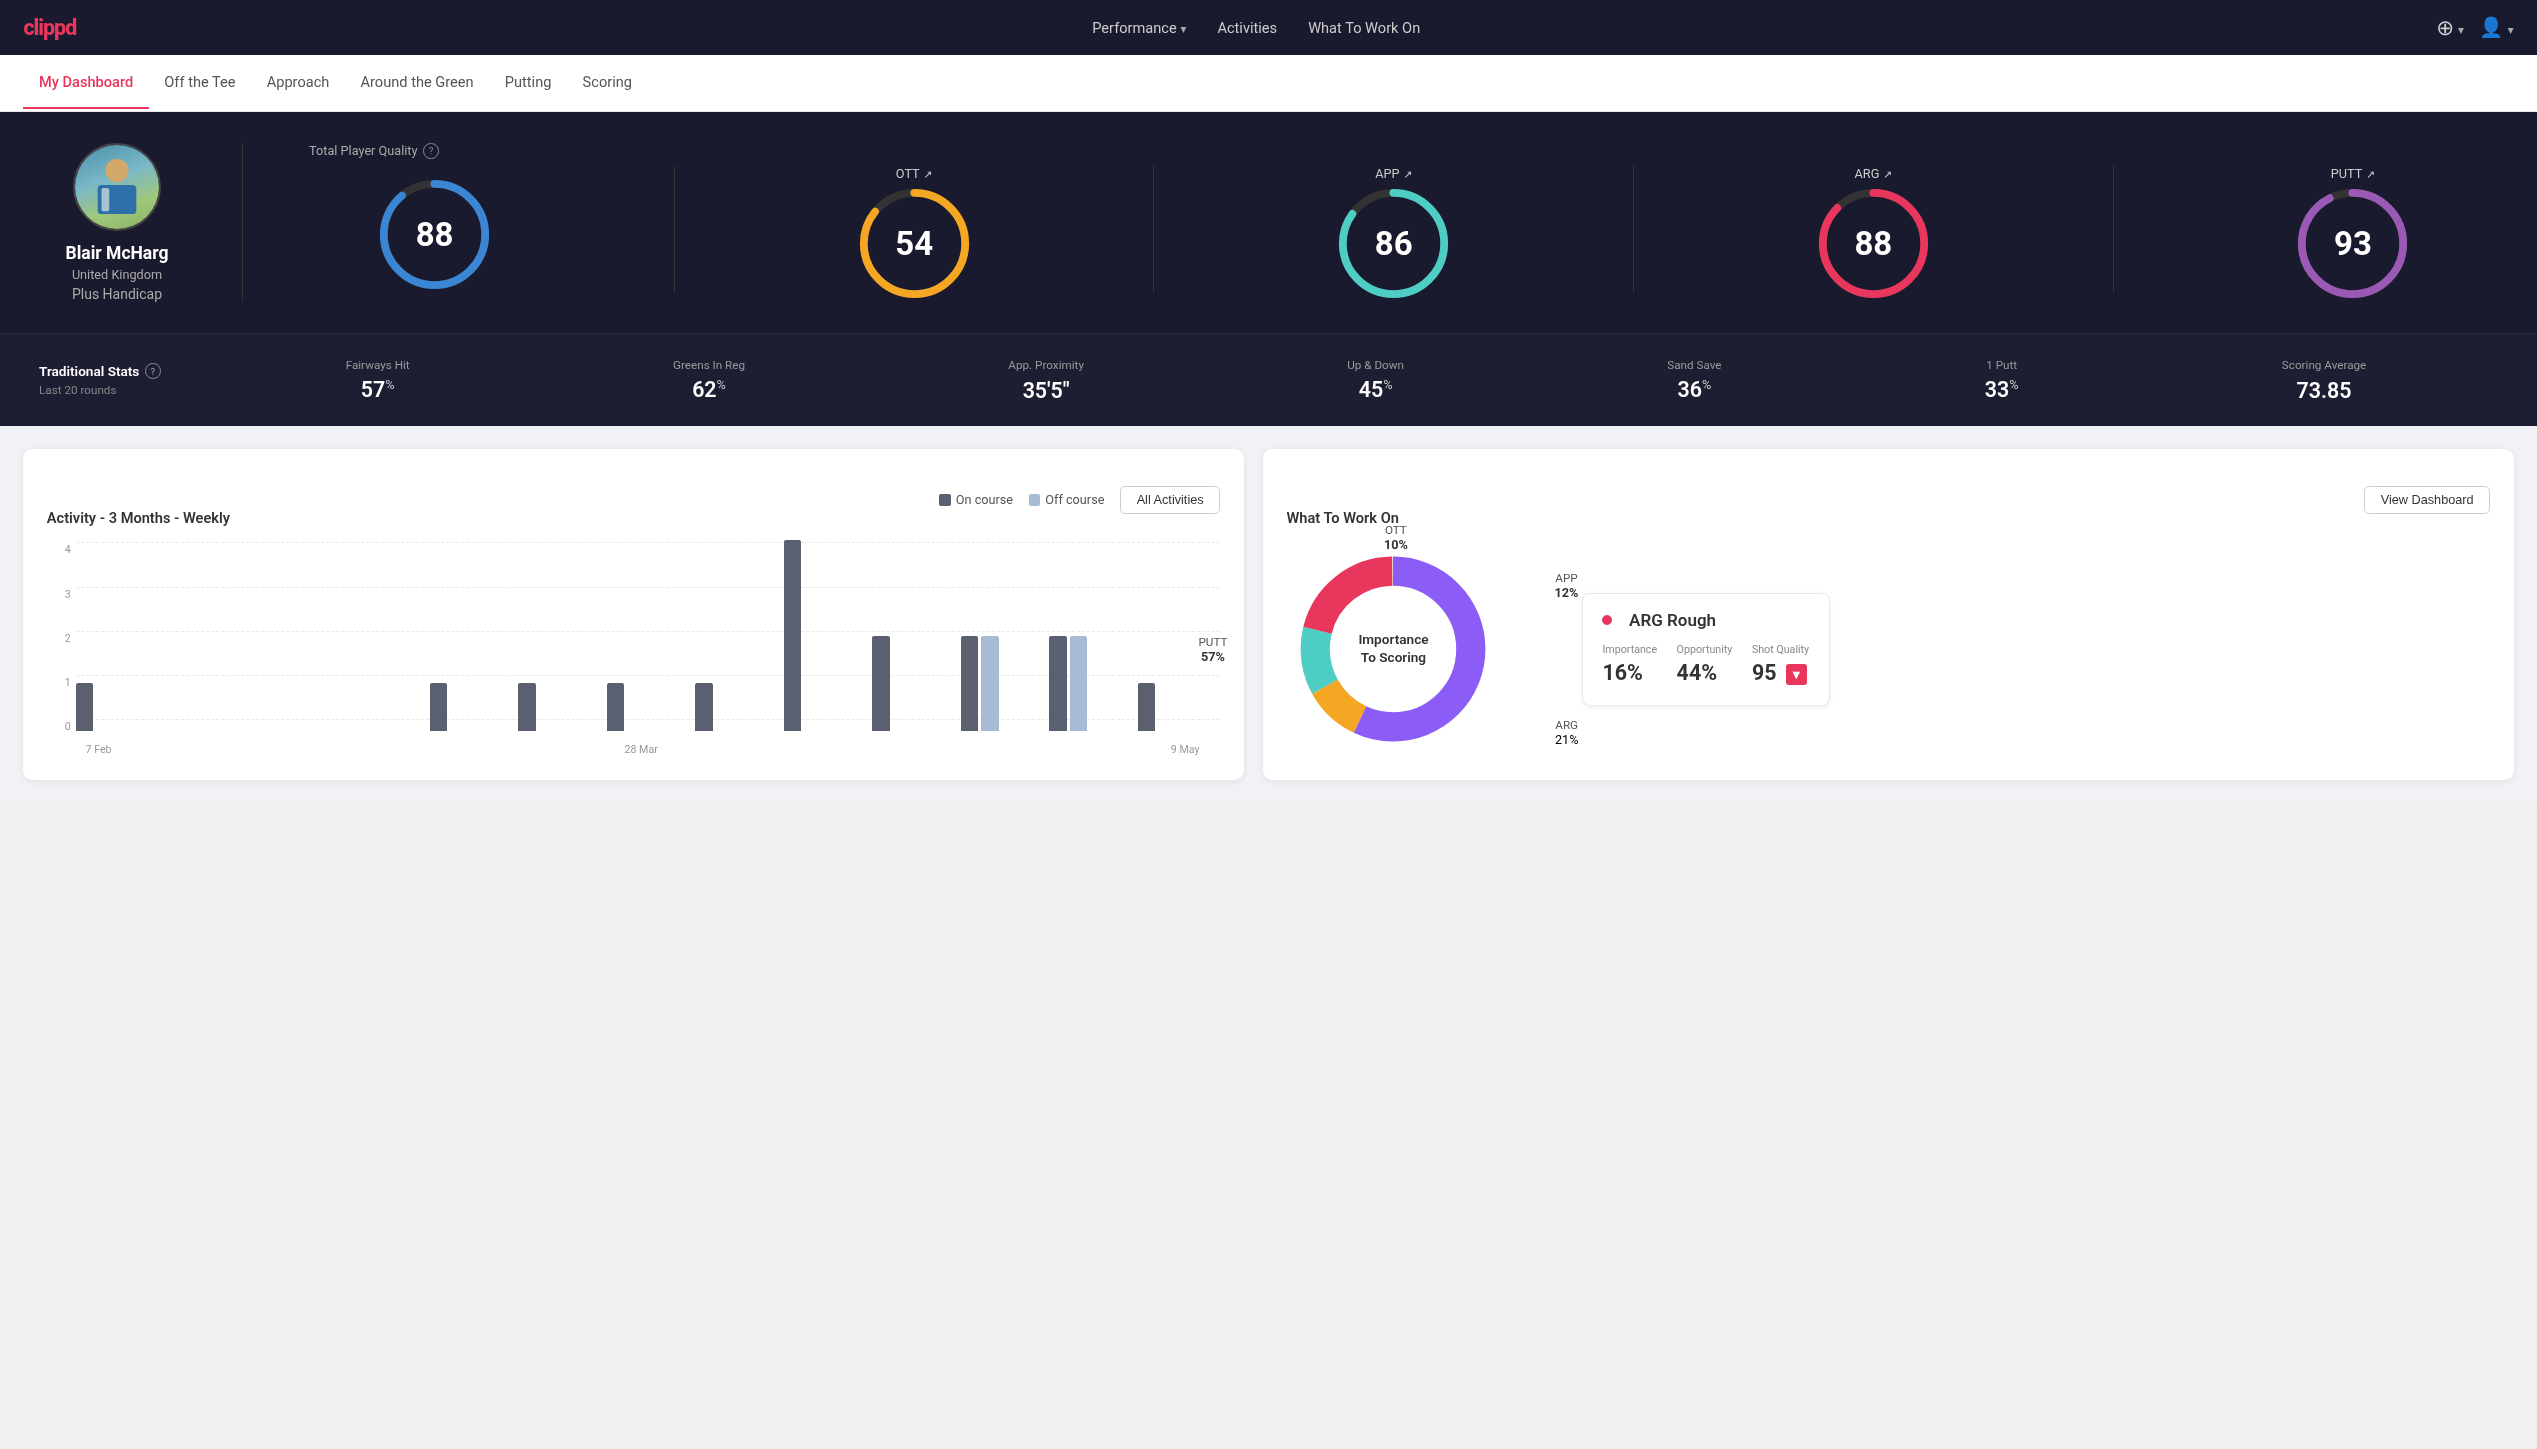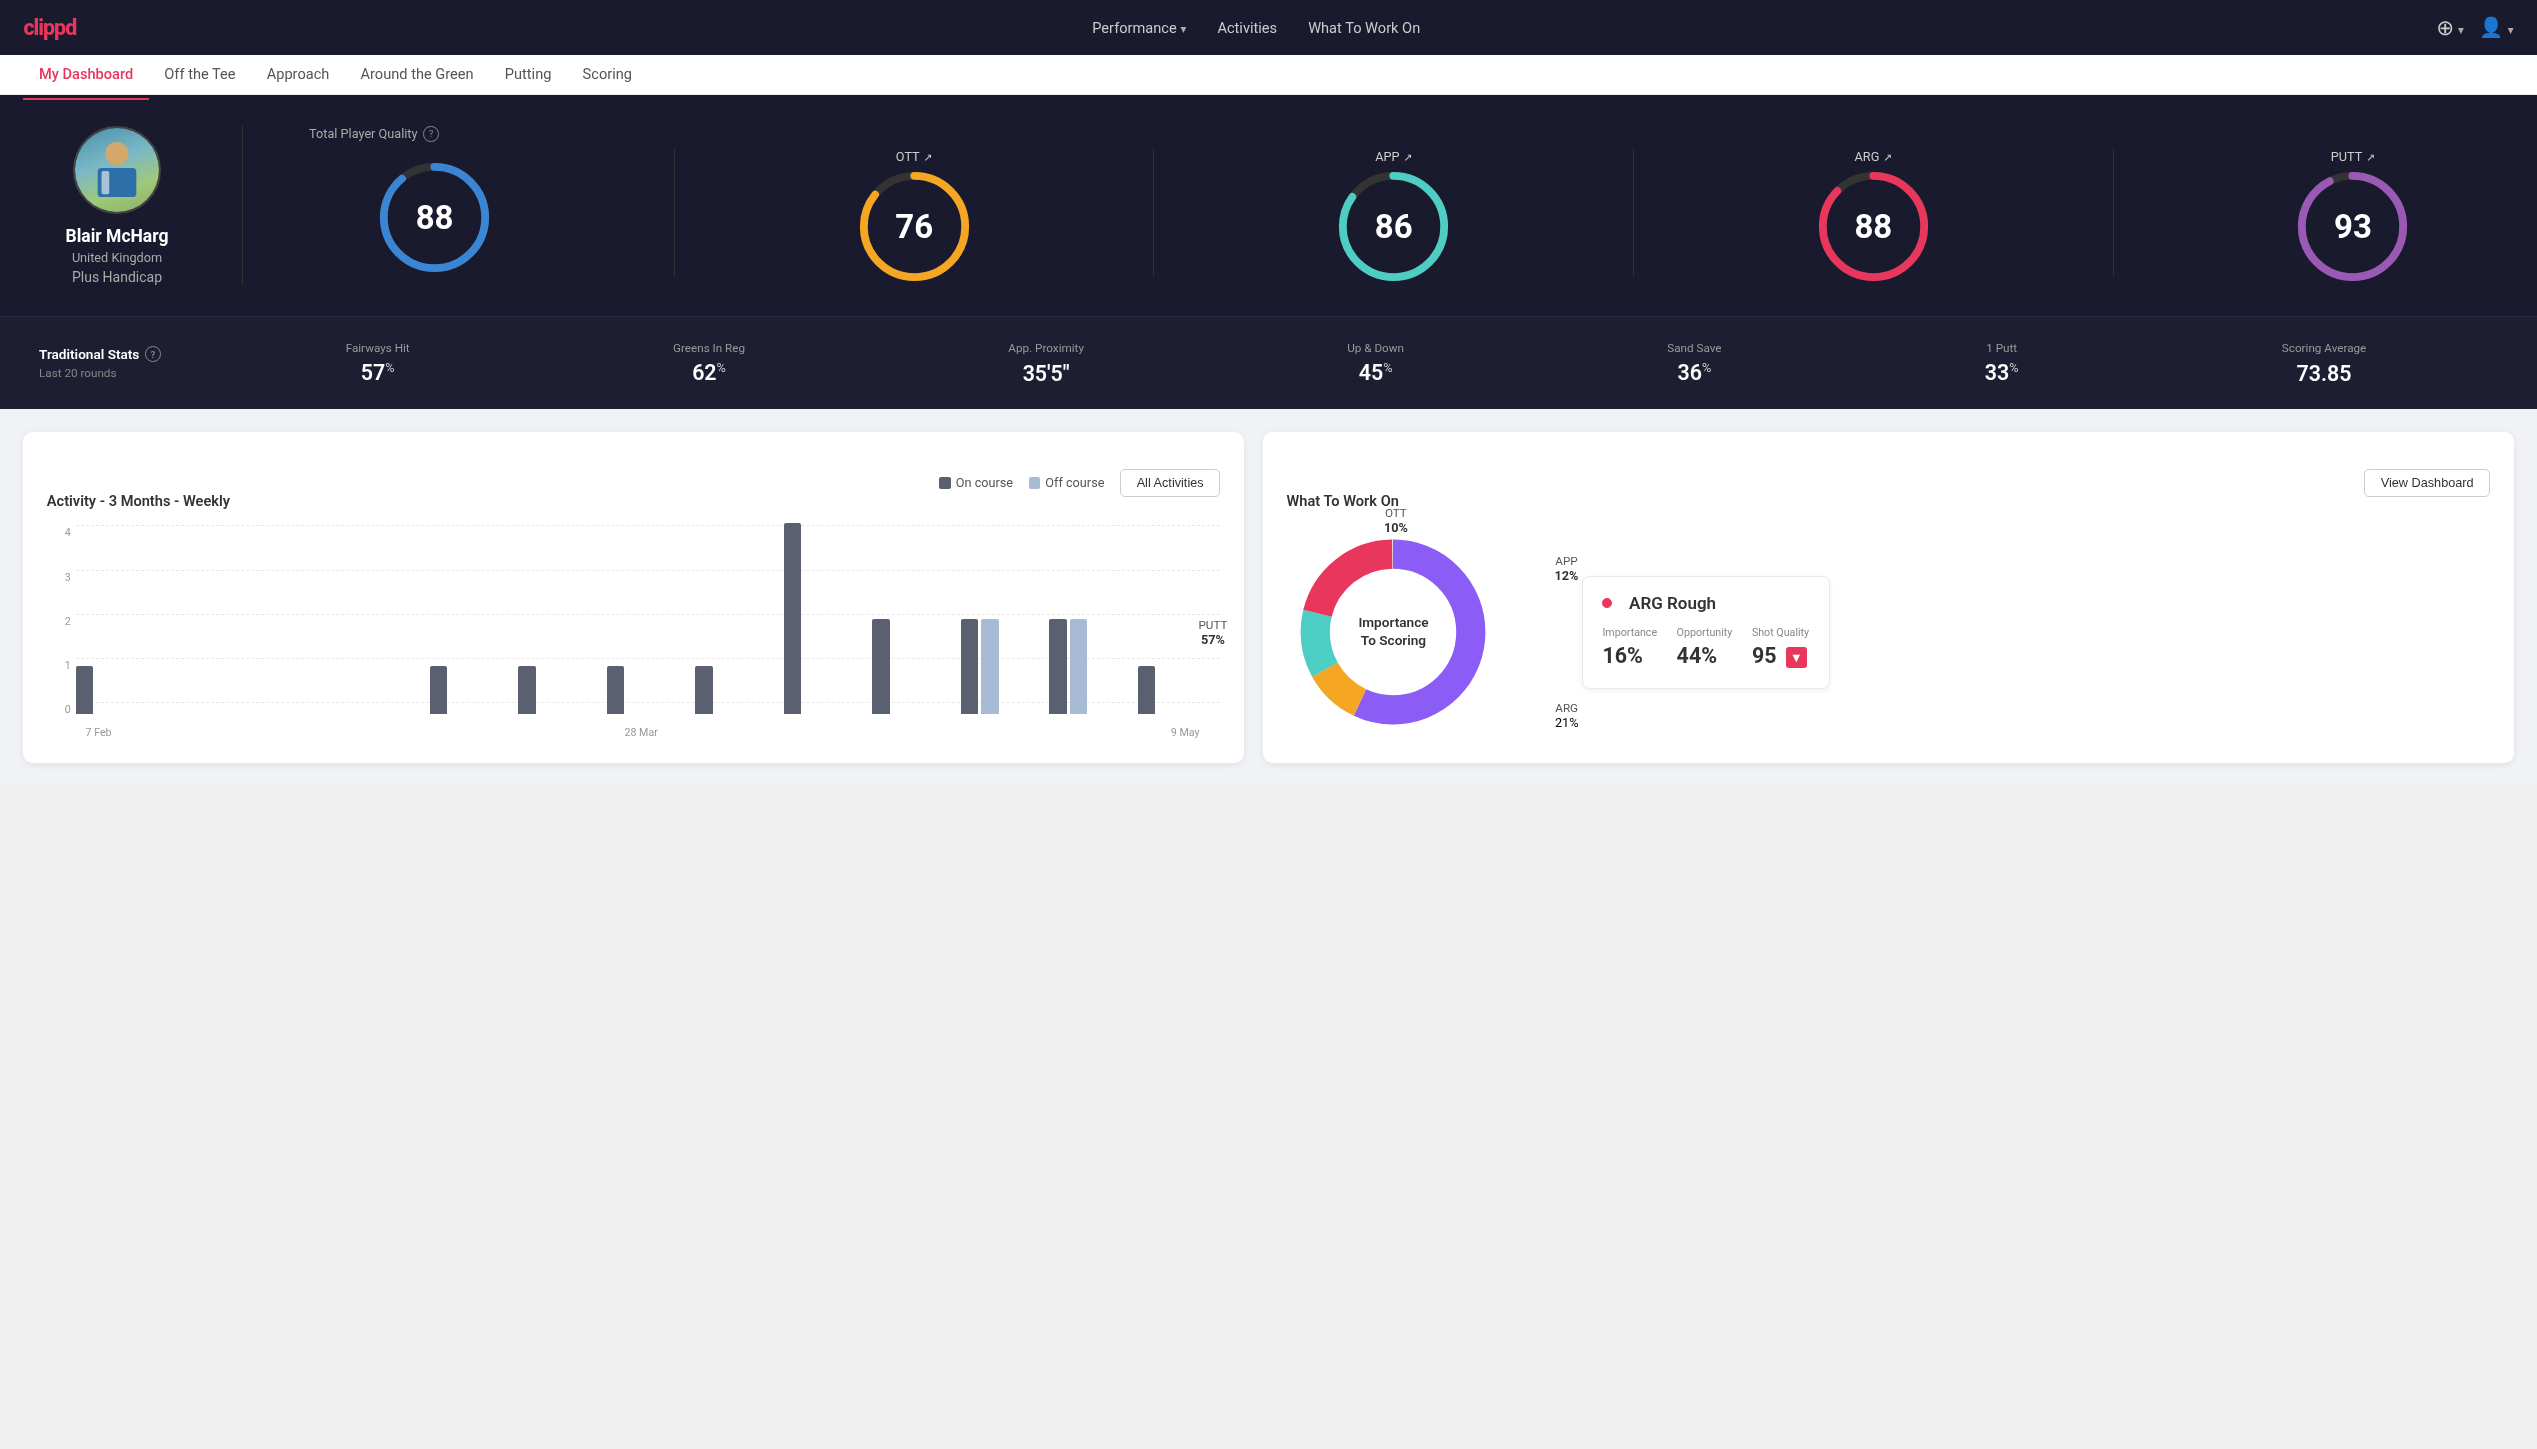--- a/index.html
+++ b/index.html
@@ -40,21 +40,21 @@
       gap: 3.9px;
     }
 
     
     .sub-nav {
       background: #fff;
       display: flex;
       align-items: center;
       padding: 0 23.4px;
       border-bottom: 1px solid #e8e8e8;
-      height: 40px;
+      height: 57px;
     }
     .sub-nav-item {
       color: #555;
       font-size: 14.6px;
       padding: 0 15.6px;
       height: 51px;
       display: flex;
       align-items: center;
       cursor: pointer;
       border-bottom: 2.9px solid transparent;
@@ -504,21 +504,21 @@
       <div class="score-block">
         <div class="score-label">
           <span>OTT</span>
           <span class="trend-up"></span>
         </div>
         <div class="ring-container">
           <svg width="117" height="117" viewBox="0 0 120 120">
             <circle cx="60" cy="60" r="52" fill="none" stroke="#333" stroke-width="8"></circle>
             <circle cx="60" cy="60" r="52" fill="none" stroke="#f5a623" stroke-width="8" stroke-dasharray="280 46" stroke-linecap="round"></circle>
           </svg>
-          <span class="ring-value">76</span>
+          <span class="ring-value">54</span>
         </div>
       </div>
 
       <div class="divider-v" style="height:127px;"></div>
 
       <div class="score-block">
         <div class="score-label">
           <span>APP</span>
           <span class="trend-up"></span>
         </div>

